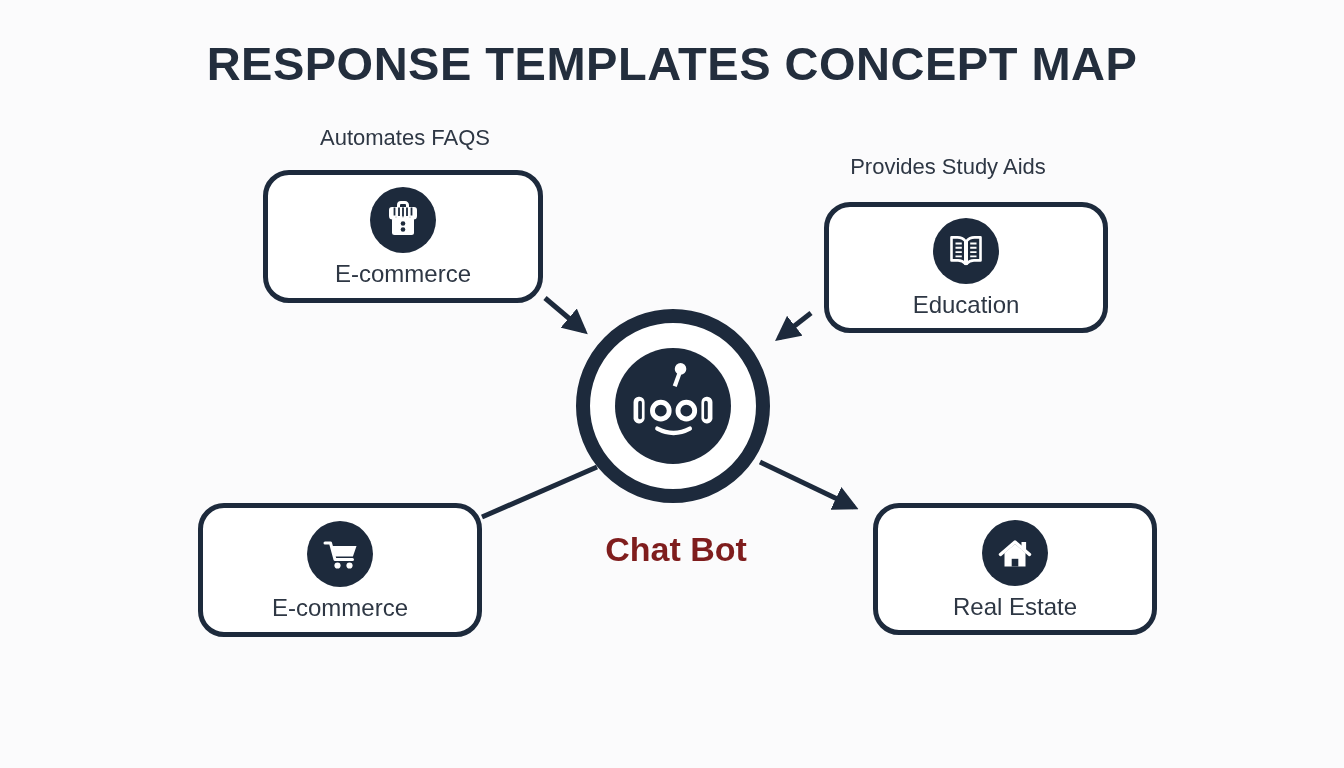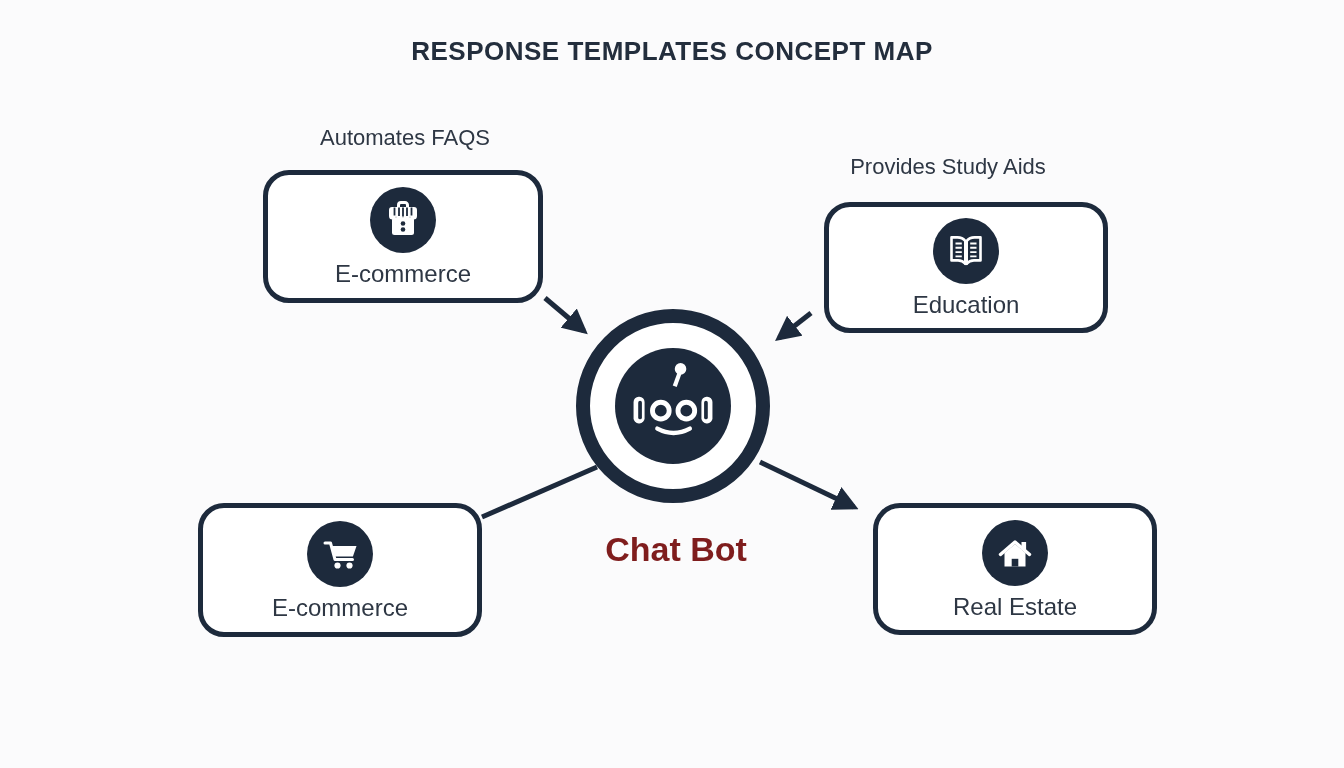--- a/index.html
+++ b/index.html
@@ -9,21 +9,21 @@
   }
   .canvas{
     position:relative;
     width:1344px;height:768px;
     background:#fbfbfc;
     overflow:hidden;
   }
   .page-title{
     position:absolute;top:36px;left:0;width:1344px;
     text-align:center;
-    font-size:26px;font-weight:700;letter-spacing:.5px;
+    font-size:47px;font-weight:700;letter-spacing:.5px;
     color:#232e3d;
   }
   .annotation{
     position:absolute;width:400px;text-align:center;
     font-size:22px;color:#2e3744;
   }
   .ann-tl{left:205px;top:125px;}
   .ann-tr{left:748px;top:154px;}
   .ann-br{left:810px;top:456px;}
   .node-box{
@@ -32,21 +32,21 @@
     border:5px solid #1d2a3c;
     border-radius:26px;
     display:flex;flex-direction:column;
     align-items:center;justify-content:center;
     gap:9px;
     box-sizing:border-box;
   }
   .box-tl{left:263px;top:170px;width:280px;height:133px;}
   .box-tr{left:824px;top:202px;width:284px;height:131px;}
   .box-bl{left:198px;top:503px;width:284px;height:134px;}
-  .box-br{left:873px;top:503px;width:284px;height:132px;border-radius:27px;}
+  .box-br{left:873px;top:503px;width:284px;height:132px;}
   .icon-circle{
     width:66px;height:66px;border-radius:50%;
     background:#1d2a3c;
     display:flex;align-items:center;justify-content:center;
     flex:0 0 auto;
   }
   .icon-circle svg{width:48px;height:48px;display:block;}
   .node-label{
     font-size:24px;color:#2e3744;line-height:1;
   }

